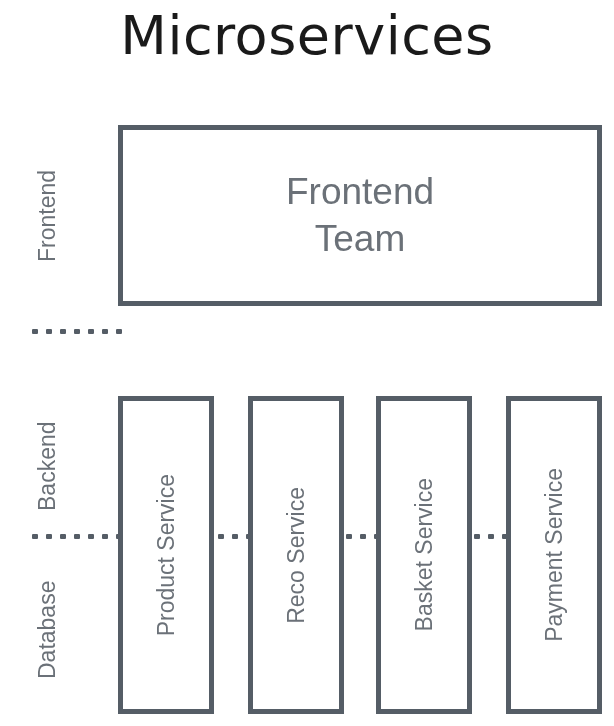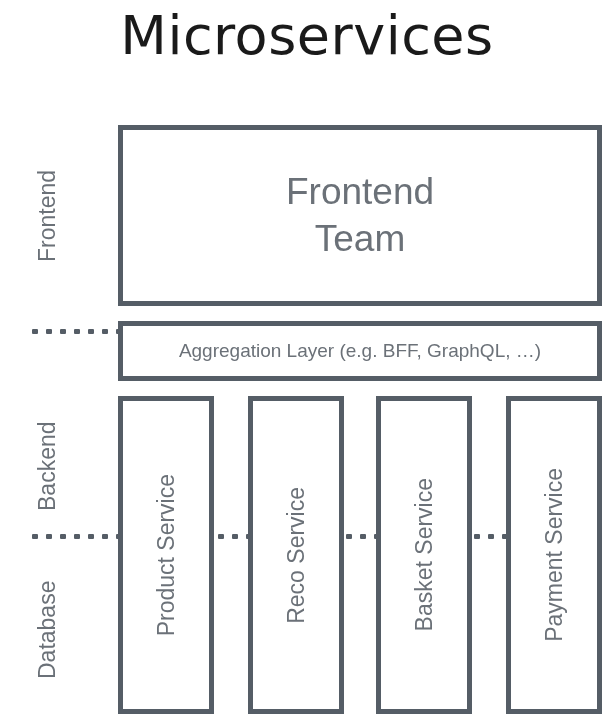--- a/index.html
+++ b/index.html
@@ -157,23 +157,20 @@
   <div class="divider divider-db-seg" id="divider-db-a"></div>
   <div class="divider divider-db-seg" id="divider-db-b"></div>
   <div class="divider divider-db-seg" id="divider-db-c"></div>
   <div class="divider divider-db-seg" id="divider-db-d"></div>
 
   <div class="box" id="frontend-box">
     <div class="box-label">Frontend
 Team</div>
   </div>
 
-  <div class="box" id="aggregation-box">
-    <div class="box-label">Aggregation Layer (e.g. BFF, GraphQL, …)</div>
-  </div>
 
   <div class="box service-box" id="service-box-0" style="left:118px; width:96px;">
     <div class="box-label">Product Service</div>
   </div>
 
   <div class="box service-box" id="service-box-1" style="left:248px; width:96px;">
     <div class="box-label">Reco Service</div>
   </div>
 
   <div class="box service-box" id="service-box-2" style="left:376px; width:96px;">

